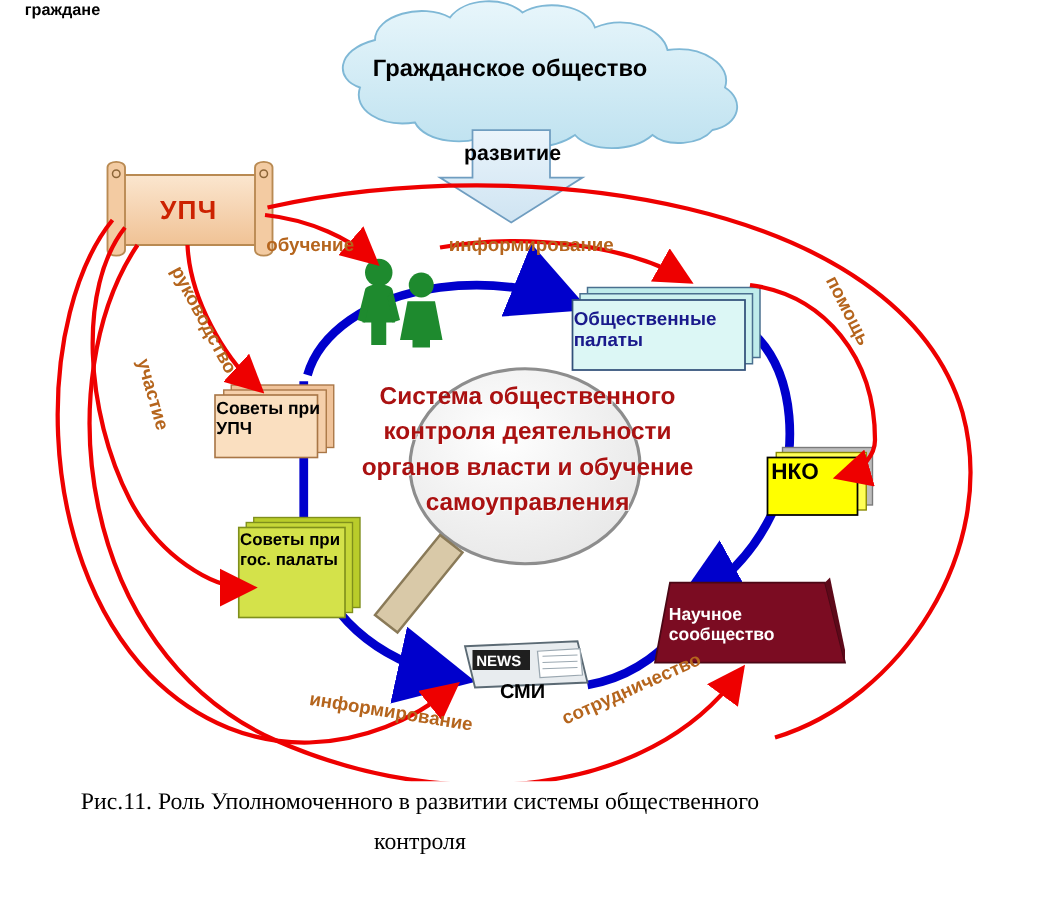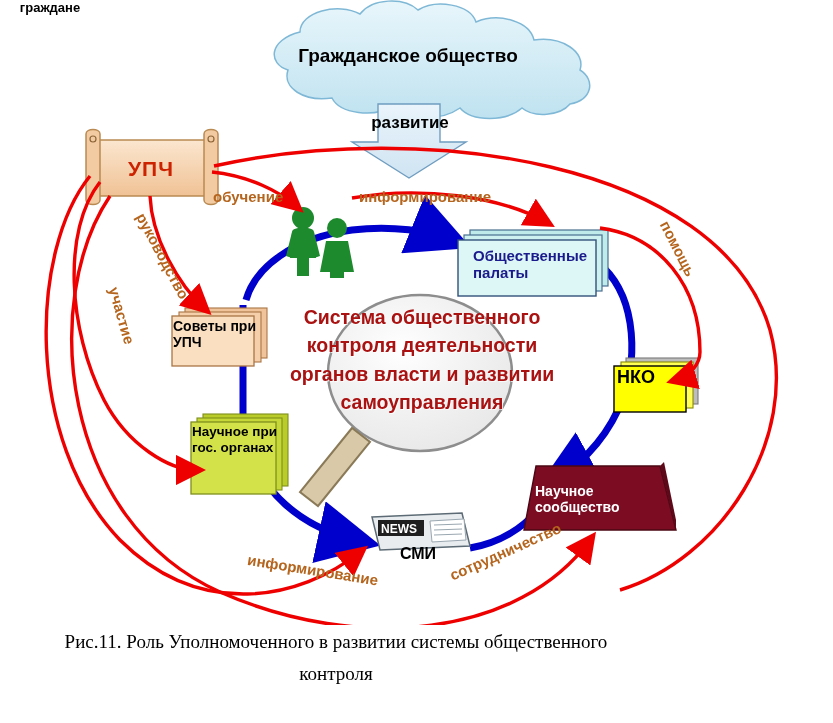--- a/index.html
+++ b/index.html
@@ -76,21 +76,20 @@
     box-sizing: border-box;
     font-size: 14px;
     font-weight: bold;
     color: #000000;
     line-height: 1.15;
   }
   #op-label {
     left: 459px; top: 247px; width: 132px;
     color: #1a1a8c;
     font-size: 15px;
-    padding-left: 14px;
   }
   #sov-upch-label {
     left: 173px; top: 318px; width: 92px;
     font-size: 14px;
   }
   #sov-gos-label {
     left: 192px; top: 424px; width: 92px;
     font-size: 13.5px;
   }
   #nko-label {
@@ -322,27 +321,27 @@
       </g>
     </svg>
 
     <div id="cloud-label">Гражданское общество</div>
     <div id="dev-label">развитие</div>
 
     <div id="upch-label">УПЧ</div>
 
     <div id="op-label" class="box-label">Общественные палаты</div>
     <div id="sov-upch-label" class="box-label">Советы при УПЧ</div>
-    <div id="sov-gos-label" class="box-label">Научное при гос. органах</div>
+    <div id="sov-gos-label" class="box-label">Советы при гос. палаты</div>
     <div id="nko-label" class="box-label">НКО</div>
     <div id="nauch-label" class="box-label">Научное сообщество</div>
     <div id="smi-label" class="box-label">СМИ</div>
     <div id="grazhdane-label">граждане</div>
 
-    <div id="center-title">Система общественного контроля деятельности органов власти и развитии самоуправления</div>
+    <div id="center-title">Система общественного контроля деятельности органов власти и обучение самоуправления</div>
 
     <div class="edge-label" id="lbl-obuchenie">обучение</div>
     <div class="edge-label" id="lbl-vzaim">информирование</div>
     <div class="edge-label" id="lbl-pomosh">помощь</div>
     <div class="edge-label" id="lbl-ruk">руководство</div>
     <div class="edge-label" id="lbl-uchastie">участие</div>
     <div class="edge-label" id="lbl-inform">информирование</div>
     <div class="edge-label" id="lbl-sotrud">сотрудничество</div>
   </div>
 

